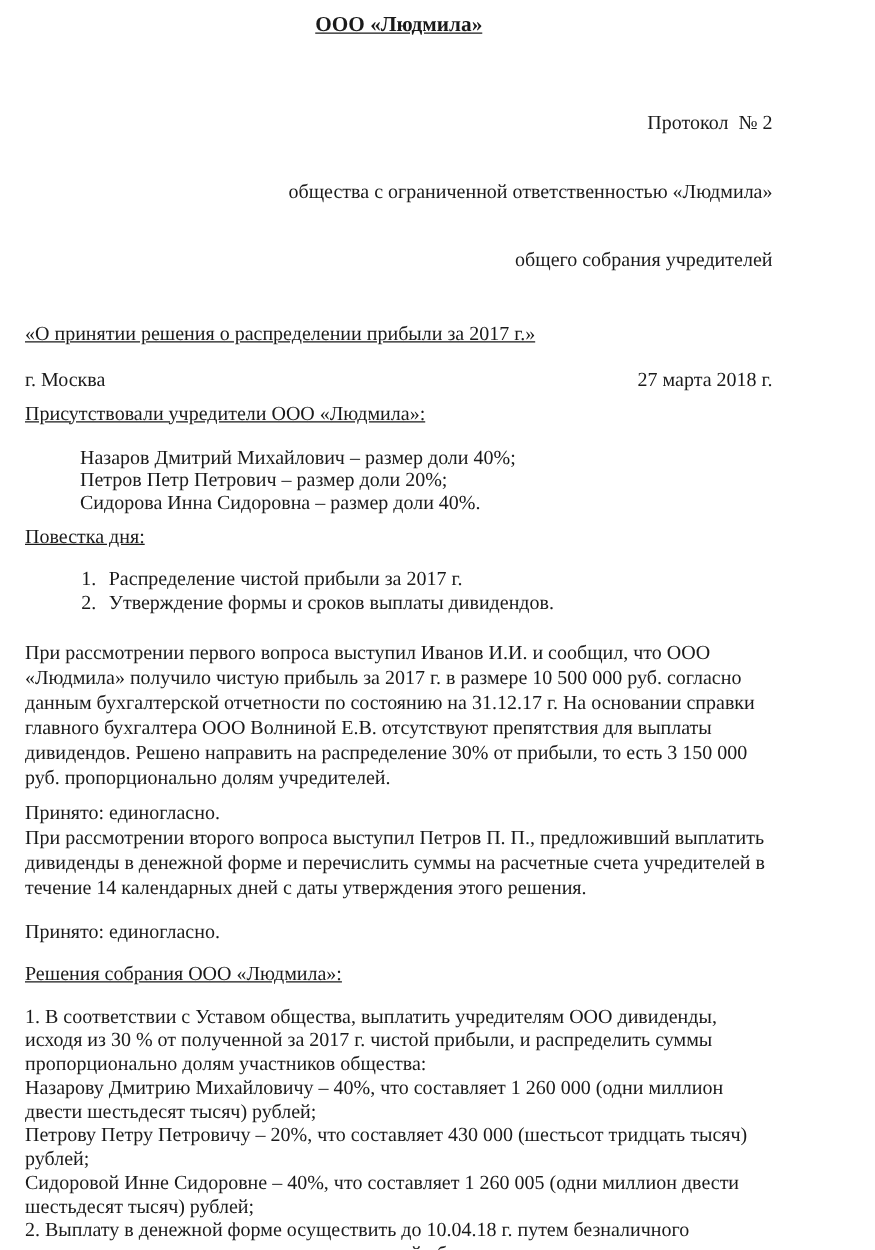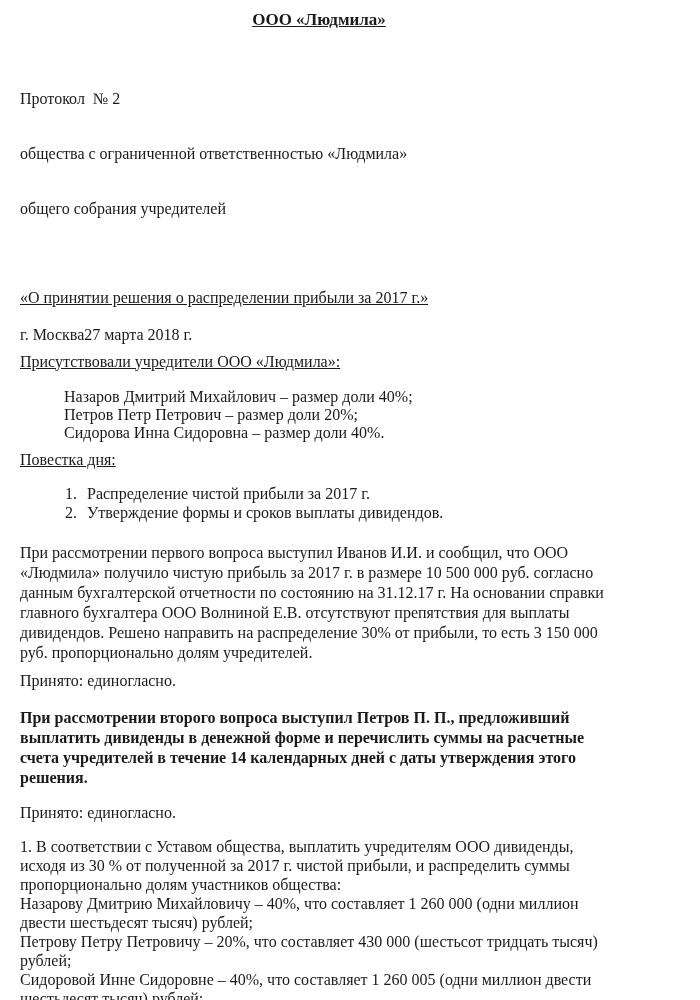--- a/index.html
+++ b/index.html
@@ -24,32 +24,33 @@
   }
   .doc-title {
     margin: 0;
     text-align: center;
     font-size: 17px;
     font-weight: bold;
     text-decoration: underline;
   }
   .protocol-block {
     margin-top: 23px;
-    text-align: left;
+    text-align: right;
     line-height: 1.15;
     white-space: pre-wrap;
     font-family: Liberation Serif, serif;
   }
   .subject {
-    margin-top: 32px;
+    margin-top: 2px;
     text-decoration: underline;
   }
   .place-date {
     margin-top: 17px;
     display: flex;
+    justify-content: space-between;
   }
   .section-heading {
     margin-top: 7px;
     text-decoration: underline;
   }
   .attendees {
     margin-top: 16px;
     line-height: 1.15;
     margin-left: 44px;
   }
@@ -62,22 +63,21 @@
     margin-left: 45px;
   }
   .agenda-item .num {
     min-width: 22px;
     flex: 0 0 auto;
   }
   .para {
     margin: 21px 0 0 0;
   }
   .para-2 {
-    margin-top: 17px;
-    font-weight: bold;
+    margin-top: 0;
   }
   .resolution {
     margin-top: 8px;
   }
   .resolution-2 {
     margin-top: 15px;
   }
   .decisions-heading {
     margin-top: 14px;
   }
@@ -128,20 +128,21 @@
   </div>
 
   <p class="para">При рассмотрении первого вопроса выступил Иванов И.И. и сообщил, что ООО «Людмила» получило чистую прибыль за 2017 г. в размере 10 500 000 руб. согласно данным бухгалтерской отчетности по состоянию на 31.12.17 г. На основании справки главного бухгалтера ООО Волниной Е.В. отсутствуют препятствия для выплаты дивидендов. Решено направить на распределение 30% от прибыли, то есть 3 150 000 руб. пропорционально долям учредителей.</p>
 
   <div class="resolution">Принято: единогласно.</div>
 
   <p class="para para-2">При рассмотрении второго вопроса выступил Петров П. П., предложивший выплатить дивиденды в денежной форме и перечислить суммы на расчетные счета учредителей в течение 14 календарных дней с даты утверждения этого решения.</p>
 
   <div class="resolution resolution-2">Принято: единогласно.</div>
 
+  <div class="section-heading decisions-heading">Решения собрания ООО «Людмила»:</div>
 
   <div class="decisions">
     <div>1. В соответствии с Уставом общества, выплатить учредителям ООО дивиденды, исходя из 30 % от полученной за 2017 г. чистой прибыли, и распределить суммы пропорционально долям участников общества:</div>
     <div>Назарову Дмитрию Михайловичу – 40%, что составляет 1 260 000 (одни миллион двести шестьдесят тысяч) рублей;</div>
     <div>Петрову Петру Петровичу – 20%, что составляет 430 000 (шестьсот тридцать тысяч) рублей;</div>
     <div>Сидоровой Инне Сидоровне – 40%, что составляет 1 260 005 (одни миллион двести шестьдесят тысяч) рублей;</div>
     <div>2. Выплату в денежной форме осуществить до 10.04.18 г. путем безналичного перечисления на расчетные счета учредителей общества.</div>
   </div>
 
 </div>

